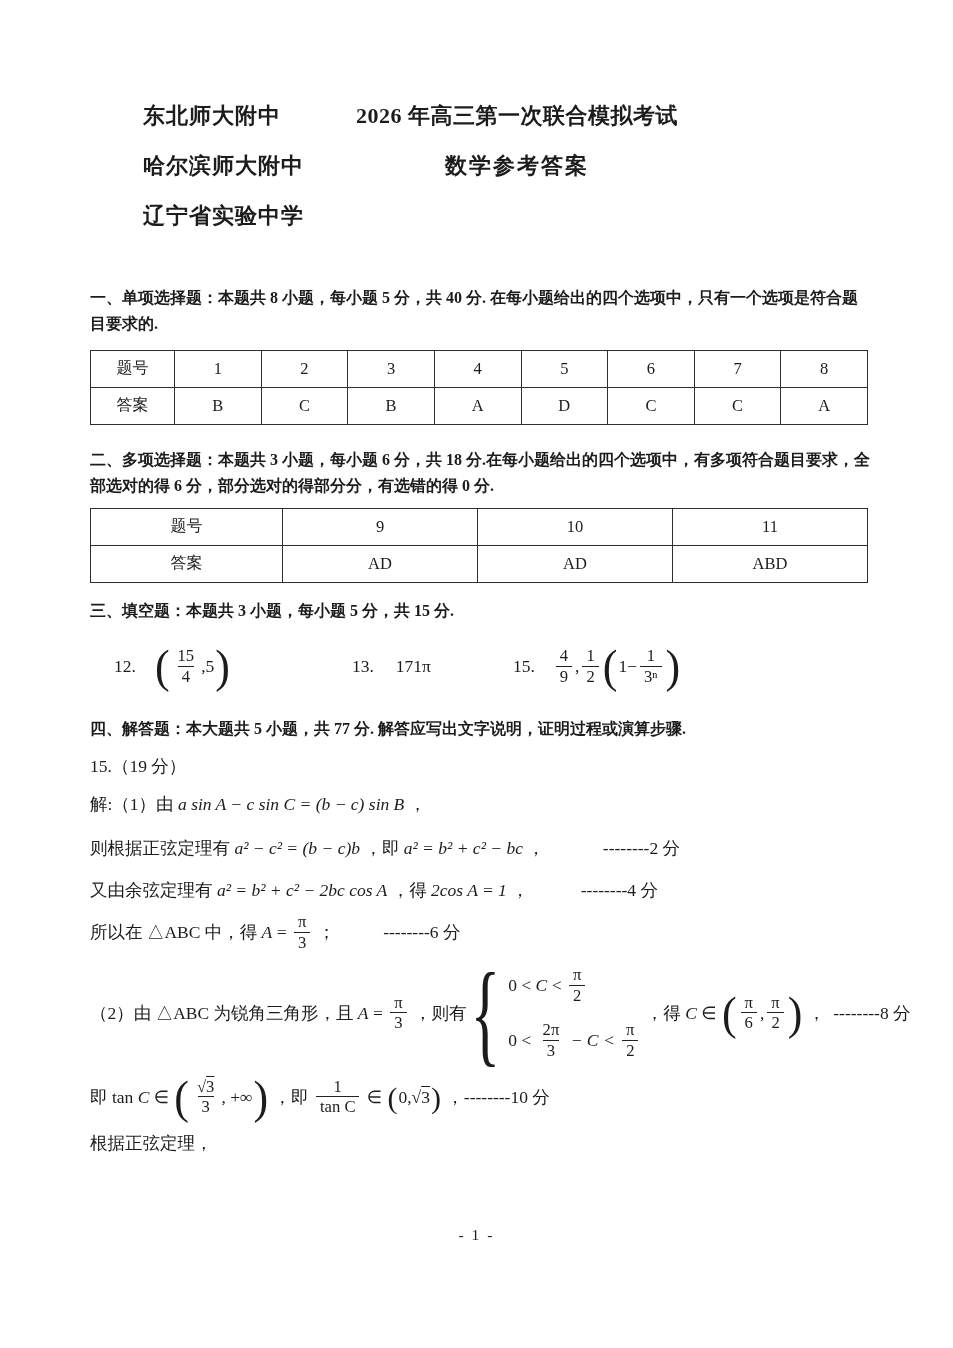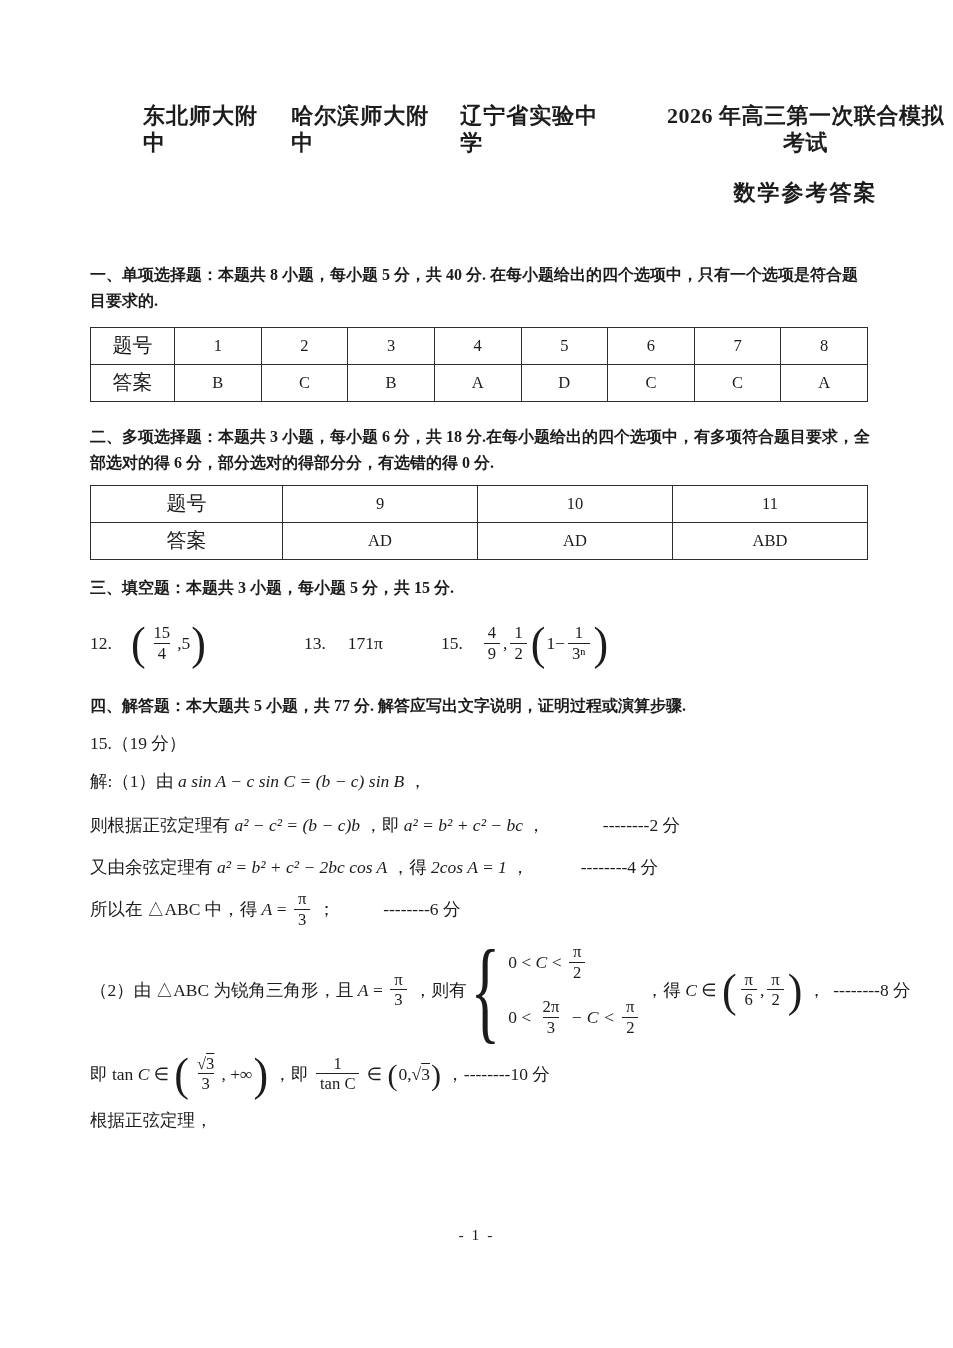--- a/index.html
+++ b/index.html
@@ -8,48 +8,48 @@
     width: 953px; height: 1348px;
     background: #ffffff;
     color: #1c1c1c;
     font-family: "Liberation Serif", serif;
     overflow: hidden;
   }
   .page { position: relative; width: 953px; height: 1348px; }
 
   
   .header { display: flex; padding: 102px 0 0 143px; }
-  .schools { display: flex; flex-direction: row; gap: 23px; font-size: 22px; font-weight: bold; letter-spacing: 1px; }
+  .schools { display: flex; flex-direction: column; gap: 23px; font-size: 22px; font-weight: bold; letter-spacing: 1px; }
   .school-line { line-height: 27px; }
   .titles { margin-left: 52px; text-align: center; font-size: 22px; font-weight: bold; }
   .titles .t1 { line-height: 27px; letter-spacing: 0.5px; }
   .titles .t2 { margin-top: 23px; line-height: 27px; letter-spacing: 2px; }
 
   
   .content { margin: 0 0 0 90px; width: 782px; }
   .sec-heading { font-weight: bold; font-size: 16px; line-height: 1.62; }
   .s1 { margin-top: 56px; }
   .s2 { margin-top: 22px; }
   .s3 { margin-top: 15px; }
   .s4 { margin-top: 12px; }
 
   table { border-collapse: collapse; width: 778px; table-layout: fixed; }
   td { border: 1.6px solid #2e2e2e; text-align: center; height: 37px; font-size: 16.5px; padding: 0; }
   .tbl-1 { margin-top: 13px; }
   .tbl-2 { margin-top: 9px; }
   .tbl-1 td.lbl { width: 84px; }
   .tbl-2 td.lbl { width: 192px; }
-  td.lbl { font-size: 20px; }
+  td.lbl { font-size: 16px; }
 
   
   .fill-row { display: flex; align-items: center; margin-top: 6px; height: 74px; font-size: 17.5px; }
   .fill-item { display: flex; align-items: center; }
   .i13 { margin-left: 97px; }
   .i14 { margin-left: 58px; }
-  .item-label { margin-right: 18px; }
+  .item-label { margin-right: 18px; margin-left: 24px; }
   .i13 .item-label { margin-right: 22px; }
 
   
   .m { font-style: italic; font-family: "Liberation Serif", serif; }
   .frac { display: inline-flex; flex-direction: column; align-items: center; margin: 0 3px; font-size: 0.95em; line-height: 1.12; }
   .frac .num { padding: 0 4px; display: block; }
   .frac .den { padding: 1px 4px 0 4px; display: block; border-top: 1.4px solid #222; }
   .bp { font-size: 44px; font-weight: 400; display: inline-block; line-height: 0.9; transform: scaleY(1.05); margin: 0 1px; }
   .bp-sm { font-size: 30px; font-weight: 400; display: inline-block; line-height: 0.9; margin: 0 1px; }
   .mrow { display: inline-flex; align-items: center; }

